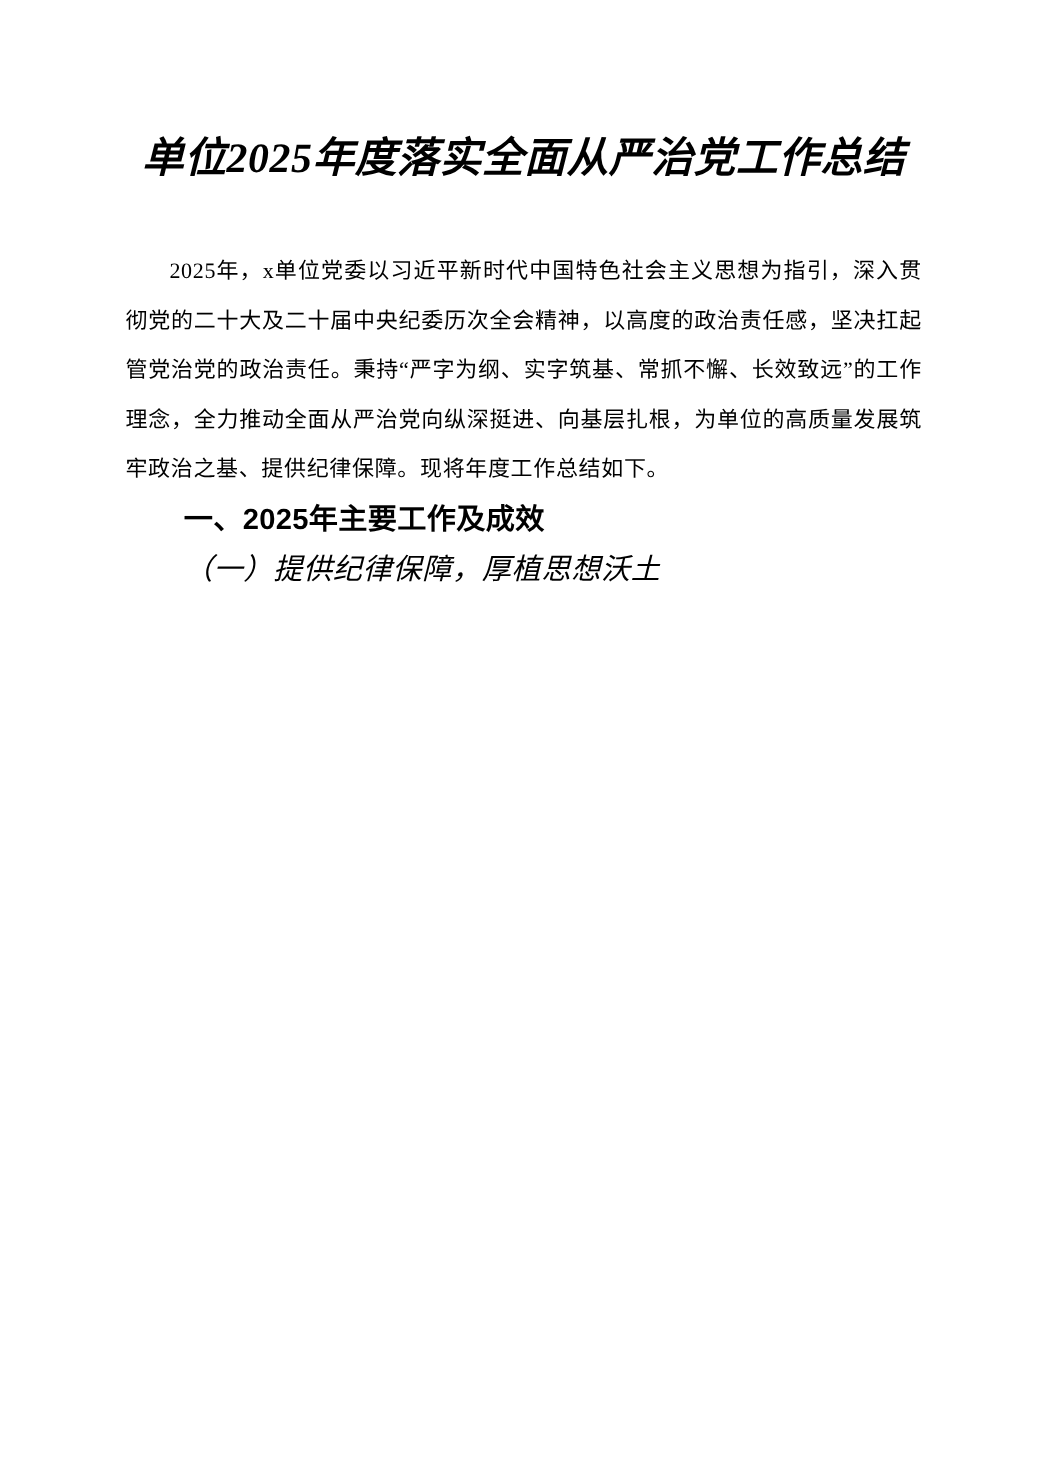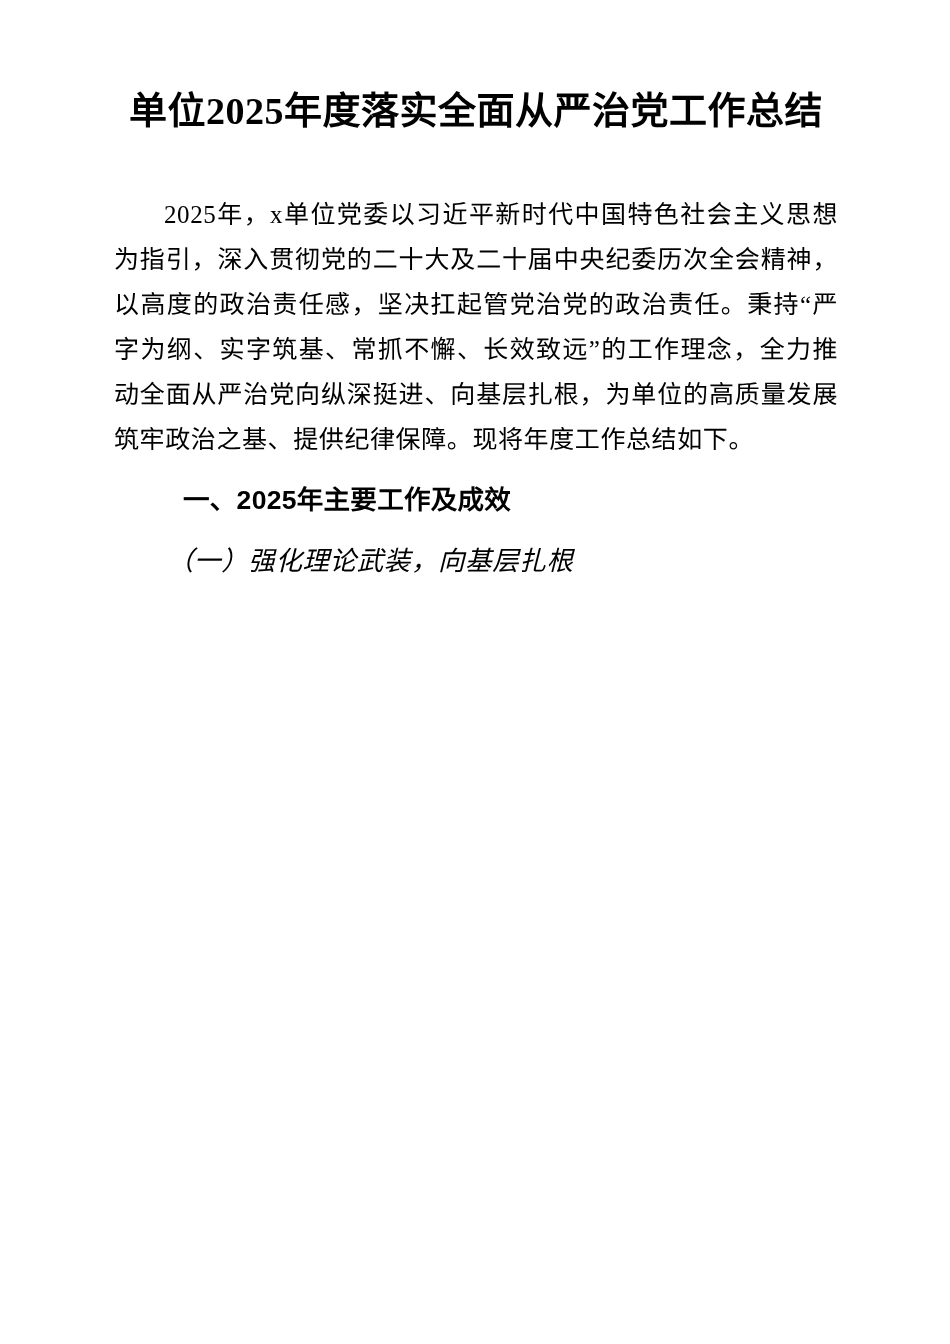--- a/index.html
+++ b/index.html
@@ -31,28 +31,29 @@
 
   
   .doc-title {
     font-family: "Liberation Serif", "DejaVu Serif", serif;
     font-weight: 700;
     font-size: 38px;
     line-height: 52px;
     letter-spacing: 0.5px;
     text-align: center;
     margin: 0;
-    padding-top: 85px;
+    padding-top: 118px;
     white-space: nowrap;
+    font-style: italic;
   }
 
   
   .para {
     font-family: "Liberation Serif", "DejaVu Serif", serif;
-    font-size: 25px;
+    font-size: 20px;
     line-height: 45px;
     text-align: justify;
     text-justify: inter-ideograph;
     text-indent: 2em;
     margin: 0;
     letter-spacing: 0.6px;
     font-weight: 400;
   }
 
   .para.first-para {
@@ -64,21 +65,21 @@
     margin-top: 0px;
   }
 
   
   .h1-heading {
     font-family: "Liberation Sans", "DejaVu Sans", sans-serif;
     font-weight: 700;
     font-size: 26.5px;
     line-height: 45px;
     text-indent: 2em;
-    margin: 16px;
+    margin: 0;
     letter-spacing: 0.3px;
     text-align: left;
   }
 
   
   .h2-heading {
     font-family: "Liberation Serif", "DejaVu Serif", serif;
     font-style: italic;
     font-weight: 400;
     font-size: 26.5px;
@@ -99,19 +100,19 @@
 
 <div class="page">
   <div class="content">
 
     <h1 class="doc-title">单位2025年度落实全面从严治党工作总结</h1>
 
     <p class="para first-para">2025年，x单位党委以习近平新时代中国特色社会主义思想为指引，深入贯彻党的二十大及二十届中央纪委历次全会精神，以高度的政治责任感，坚决扛起管党治党的政治责任。秉持“严字为纲、实字筑基、常抓不懈、长效致远”的工作理念，全力推动全面从严治党向纵深挺进、向基层扎根，为单位的高质量发展筑牢政治之基、提供纪律保障。现将年度工作总结如下。</p>
 
     <p class="h1-heading">一、2025年主要工作及成效</p>
 
-    <p class="h2-heading">（一）强化理论武装，向基层扎根</p>
+    <p class="h2-heading">（一）提供纪律保障，厚植思想沃土</p>
 
 
 
 
   </div>
 </div>
 
 </body></html>

